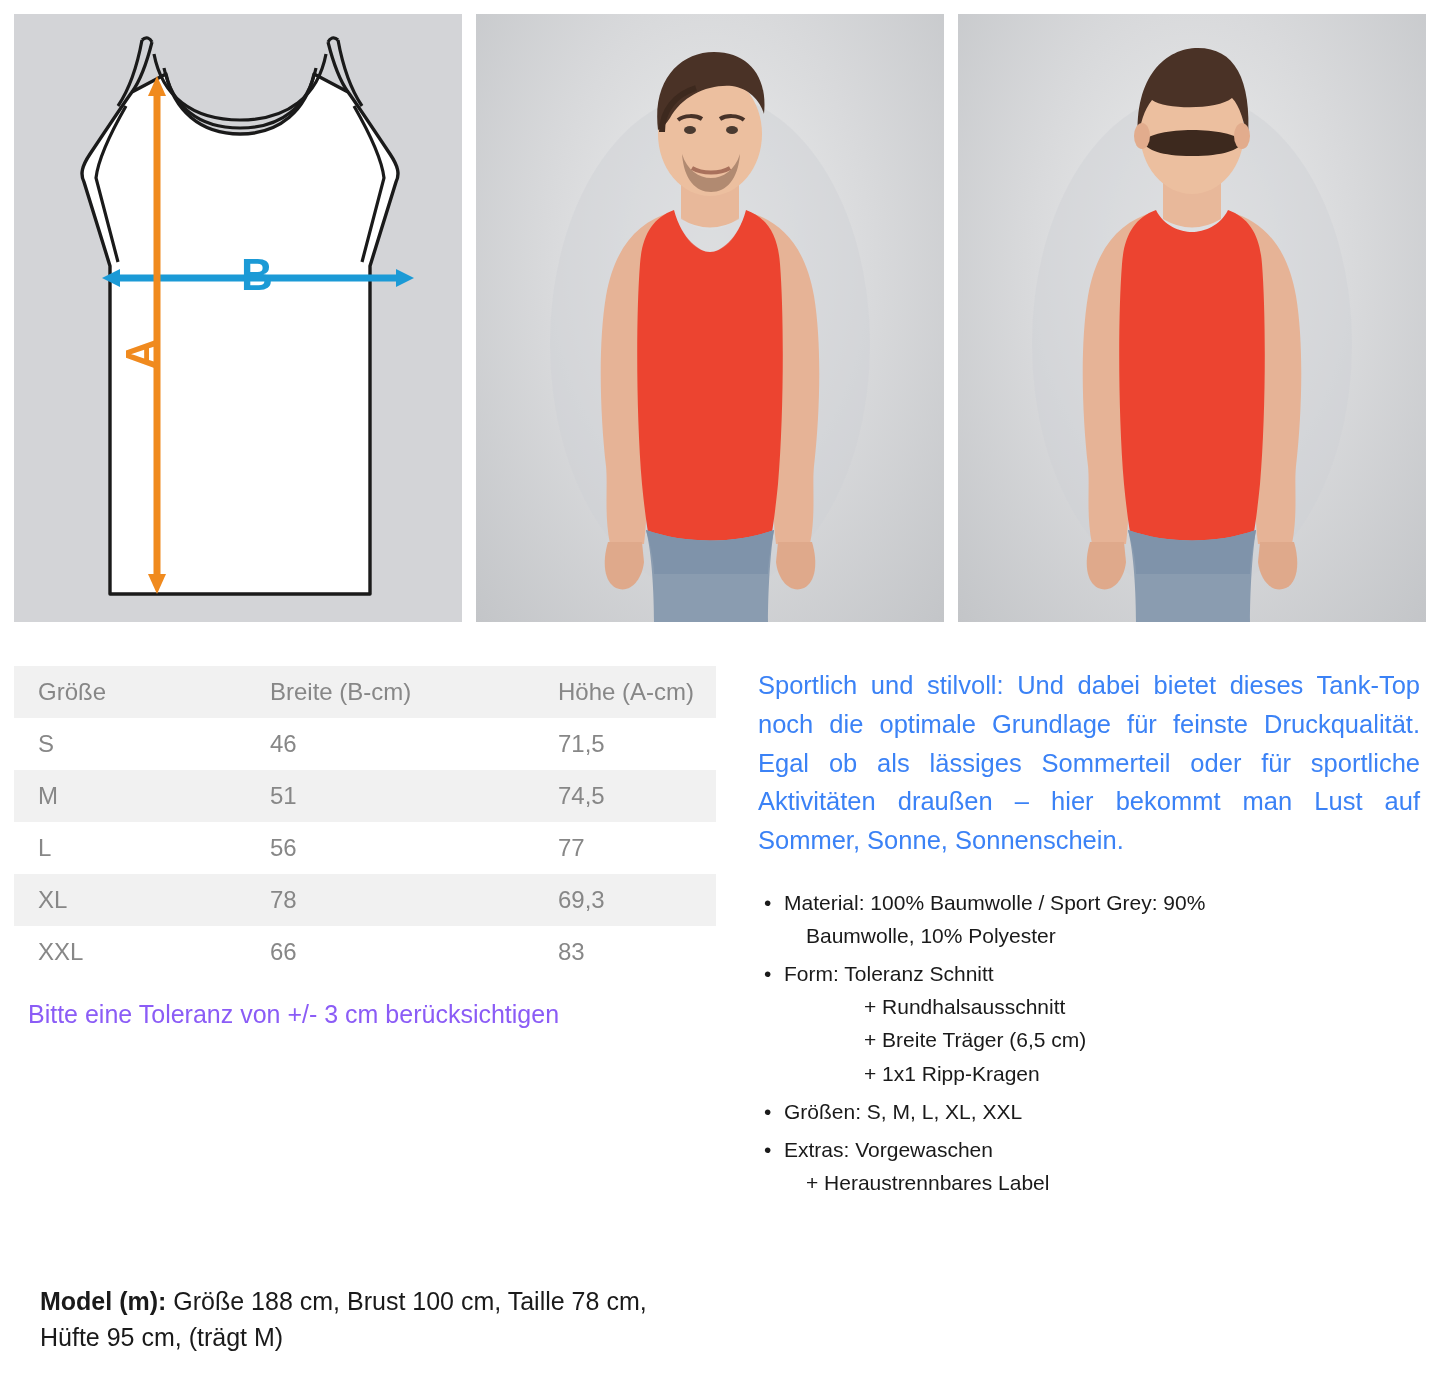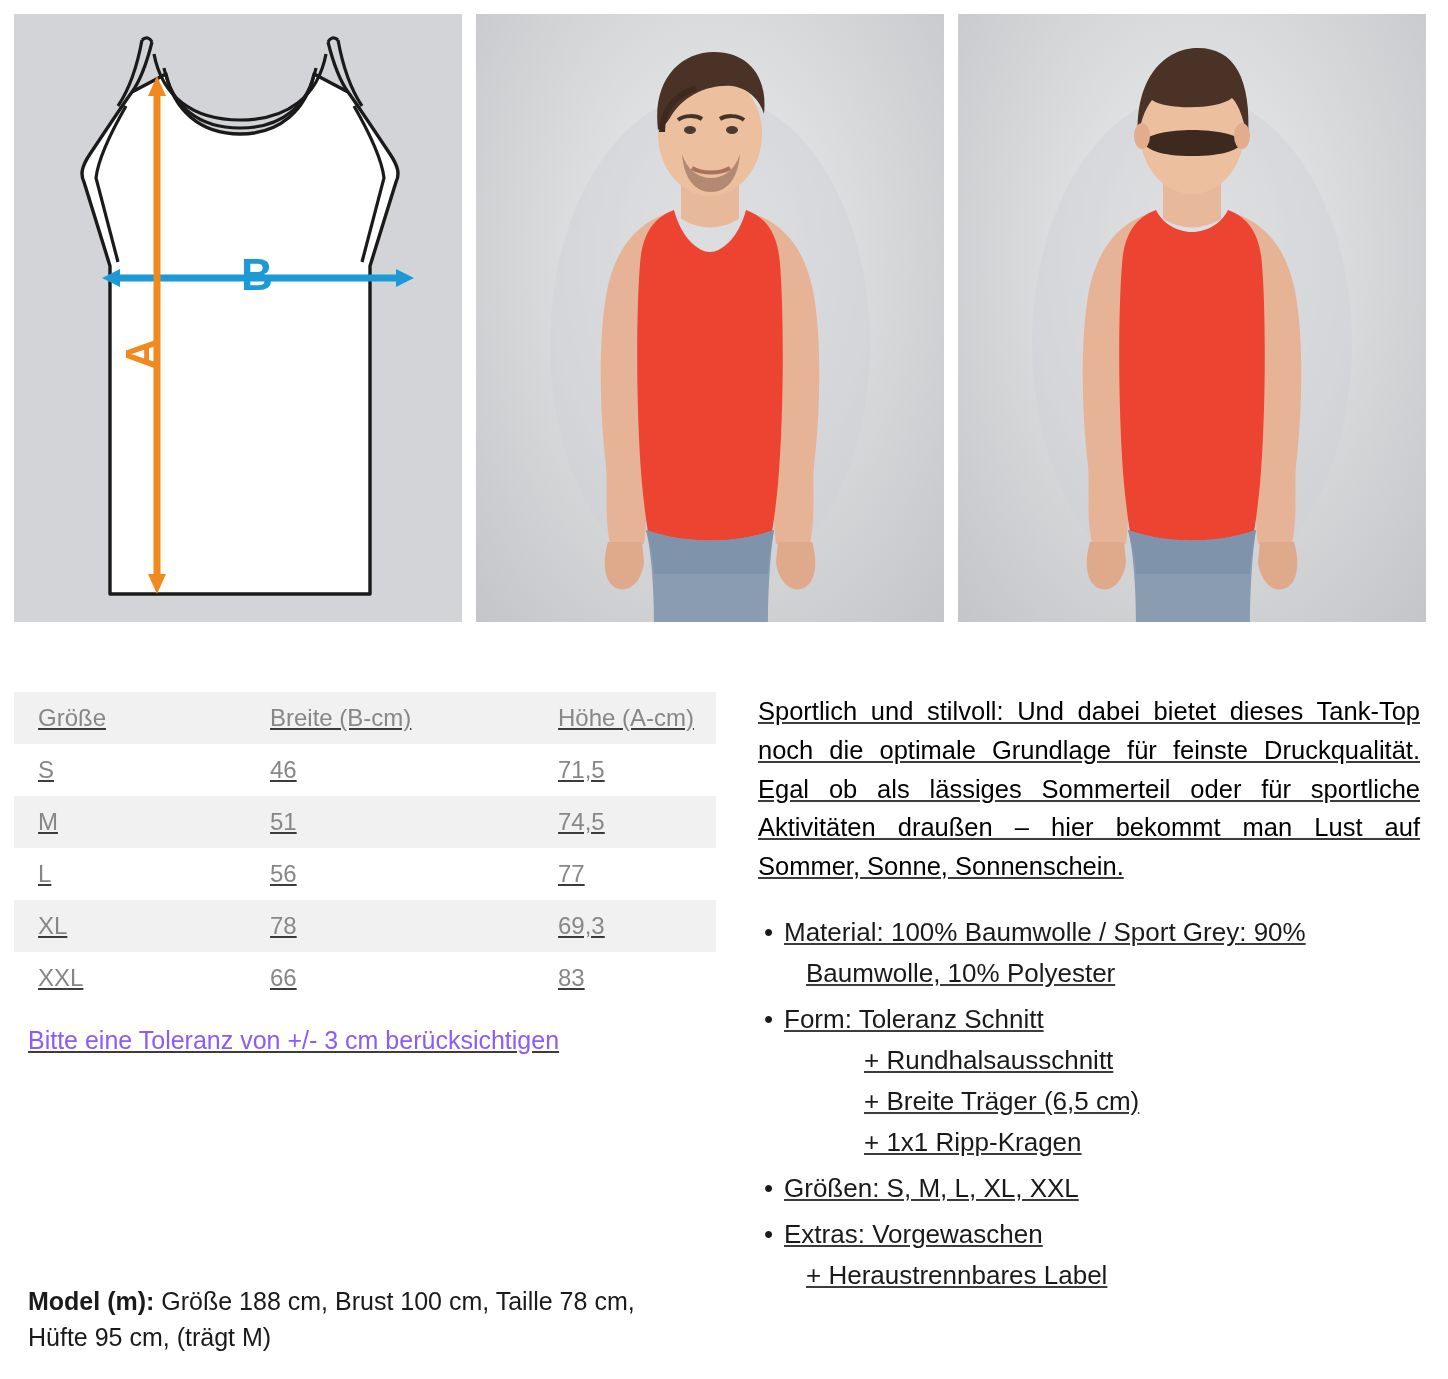--- a/index.html
+++ b/index.html
@@ -45,23 +45,22 @@
   .model {
     position: absolute;
     left: 0; top: 0;
     width: 100%;
     height: 100%;
   }
 
   
   .lower {
     display: flex;
-    padding: 70px 14px 0 14px;
+    padding: 44px 14px 0 14px;
     box-sizing: border-box;
-    text-decoration: underline;
   }
   .left-col { width: 716px; flex: none; }
   .right-col {
     width: 690px;
     flex: none;
     padding-left: 28px;
     box-sizing: border-box;
   }
 
   
@@ -86,42 +85,42 @@
 
   .tolerance {
     font-size: 25px;
     color: #8b5cf6;
     margin-top: 22px;
     padding-left: 14px;
   }
 
   .model-note {
     position: absolute;
-    left: 28px;
+    left: 40px;
     bottom: 24px;
     width: 700px;
     font-size: 25px;
     line-height: 1.42;
     color: #1a1a1a;
   }
   .model-note b { font-weight: bold; }
 
   
   .intro {
     font-size: 25.5px;
     line-height: 1.52;
-    color: #000000;
+    color: #3b82f6;
     text-align: justify;
     margin: 0 0 26px 0;
   }
   ul.features {
     list-style: none;
     margin: 0;
     padding: 0;
-    font-size: 26px;
+    font-size: 21px;
     line-height: 1.58;
     color: #1a1a1a;
   }
   ul.features > li {
     position: relative;
     padding-left: 26px;
     margin-bottom: 5px;
   }
   ul.features > li::before {
     content: "•";

